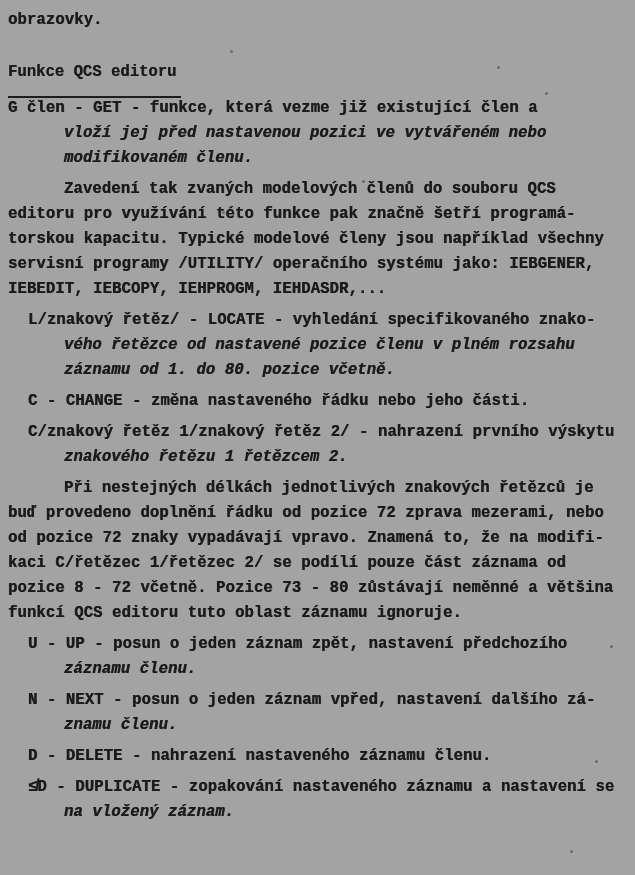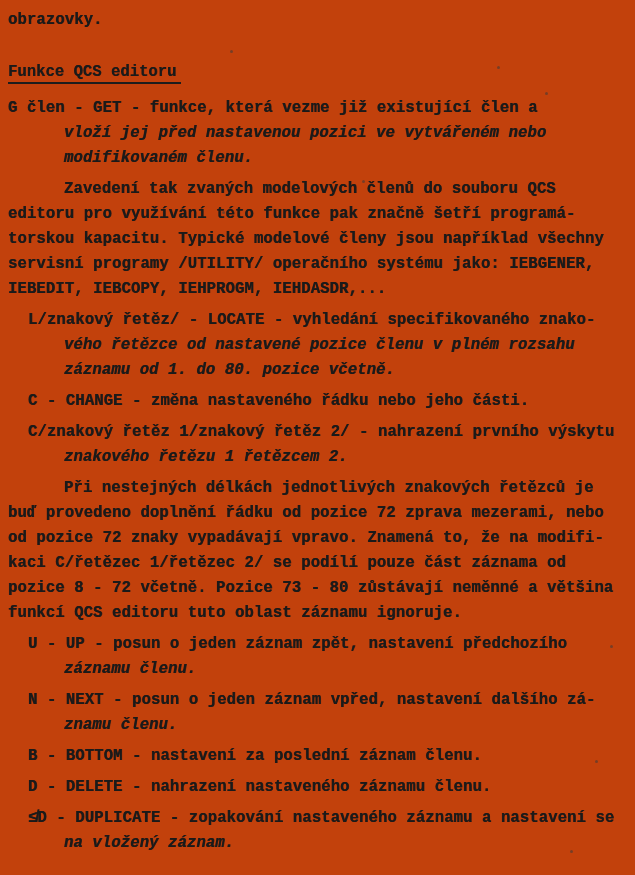--- a/index.html
+++ b/index.html
@@ -6,21 +6,21 @@
     margin: 0;
     padding: 0;
     background: #fdfdfd;
   }
   .page {
     position: relative;
     width: 635px;
     height: 875px;
     box-sizing: border-box;
     padding: 8px 6px 0 8px;
-    background: #c2410c;
+    background: #a3a3a3;
     overflow: hidden;
     font-family: "Liberation Mono", "DejaVu Sans Mono", monospace;
     font-weight: 700;
     font-size: 15.6px;
     line-height: 25px;
     color: #1a1a1a;
   }
   .line {
     white-space: pre;
     text-shadow: 0.4px 0.4px 0.5px rgba(25,25,25,0.7), -0.2px 0.2px 0.3px rgba(25,25,25,0.35);
@@ -32,21 +32,21 @@
   .gap-sm { margin-top: 11px; }
   .heading {
     margin: 27px 0 0 0;
     font-size: 15.6px;
     font-weight: 700;
     line-height: 25px;
   }
   .heading-text {
     white-space: pre;
     border-bottom: 2px solid #1d1d1d;
-    padding-bottom: 1px;
+    padding-bottom: 15px;
     padding-right: 5px;
     text-shadow: 0.4px 0.4px 0.5px rgba(25,25,25,0.7);
   }
   .speckle {
     position: absolute;
     width: 3px;
     height: 3px;
     border-radius: 50%;
     background: #3a3a3a;
     opacity: 0.55;
@@ -87,21 +87,20 @@
   <div class="line">pozice 8 - 72 včetně. Pozice 73 - 80 zůstávají neměnné a většina</div>
   <div class="line">funkcí QCS editoru tuto oblast záznamu ignoruje.</div>
 
   <div class="line gap">U - UP - posun o jeden záznam zpět, nastavení předchozího</div>
   <div class="line ind-c">záznamu členu.</div>
 
   <div class="line gap">N - NEXT - posun o jeden záznam vpřed, nastavení dalšího zá-</div>
   <div class="line ind-c">znamu členu.</div>
 
 
-  <div class="line gap">B - BOTTOM - nastavení za poslední záznam členu.</div>
 
   <div class="line gap">D - DELETE - nahrazení nastaveného záznamu členu.</div>
 
   <div class="line gap">≰D - DUPLICATE - zopakování nastaveného záznamu a nastavení se</div>
   <div class="line ind-c">na vložený záznam.</div>
 
   <span class="speckle" style="left:230px; top:50px;"></span>
   <span class="speckle" style="left:497px; top:66px;"></span>
   <span class="speckle" style="left:545px; top:92px;"></span>
   <span class="speckle" style="left:222px; top:211px;"></span>

